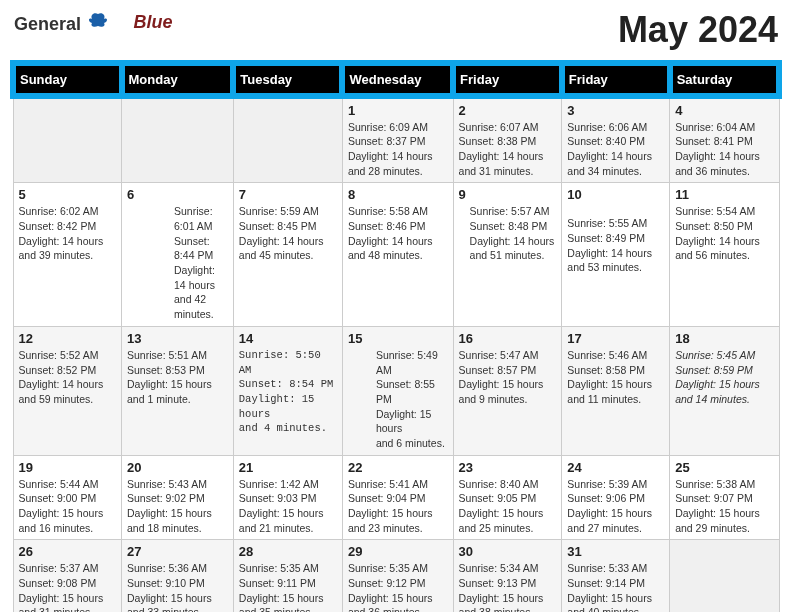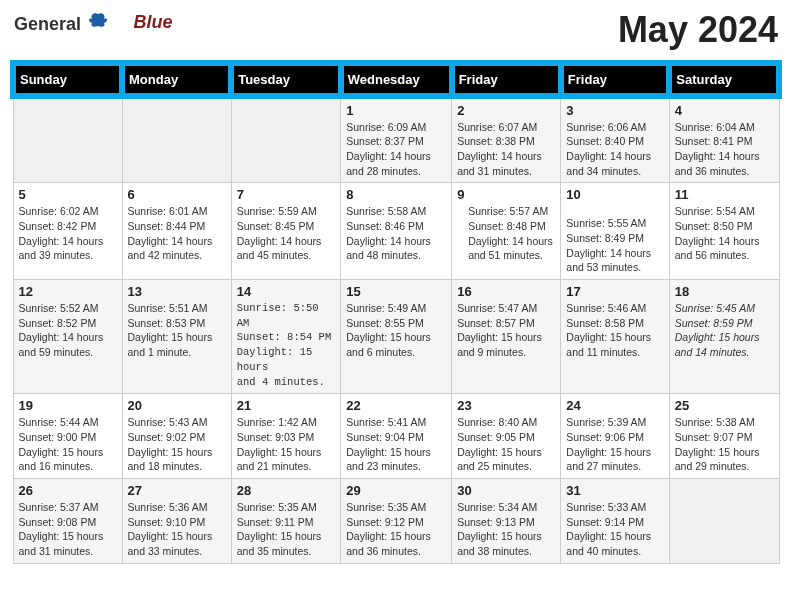--- a/index.html
+++ b/index.html
@@ -162,21 +162,21 @@
       <tr>
         <td>
           <div class="day-number">5</div>
           <div class="day-detail" style="white-space: pre-line;">Sunrise: 6:02 AM
 Sunset: 8:42 PM
 Daylight: 14 hours
 and 39 minutes.</div>
         </td>
         <td>
           <div class="day-number">6</div>
-          <div class="day-detail" style="white-space: pre-line;">Sunrise: 6:01 AM
+          <div class="day-detail" style="white-space: pre-line; margin-left: 47px;">Sunrise: 6:01 AM
 Sunset: 8:44 PM
 Daylight: 14 hours
 and 42 minutes.</div>
         </td>
         <td>
           <div class="day-number">7</div>
           <div class="day-detail" style="white-space: pre-line;">Sunrise: 5:59 AM
 Sunset: 8:45 PM
 Daylight: 14 hours
 and 45 minutes.</div>
@@ -227,21 +227,21 @@
         </td>
         <td>
           <div class="day-number">14</div>
           <div class="day-detail" style="white-space: pre-line; font-family: Liberation Mono, monospace;">Sunrise: 5:50 AM
 Sunset: 8:54 PM
 Daylight: 15 hours
 and 4 minutes.</div>
         </td>
         <td>
           <div class="day-number">15</div>
-          <div class="day-detail" style="white-space: pre-line;">Sunrise: 5:49 AM
+          <div class="day-detail" style="white-space: pre-line; margin-left: 28px;">Sunrise: 5:49 AM
 Sunset: 8:55 PM
 Daylight: 15 hours
 and 6 minutes.</div>
         </td>
         <td>
           <div class="day-number">16</div>
           <div class="day-detail" style="white-space: pre-line;">Sunrise: 5:47 AM
 Sunset: 8:57 PM
 Daylight: 15 hours
 and 9 minutes.</div>

